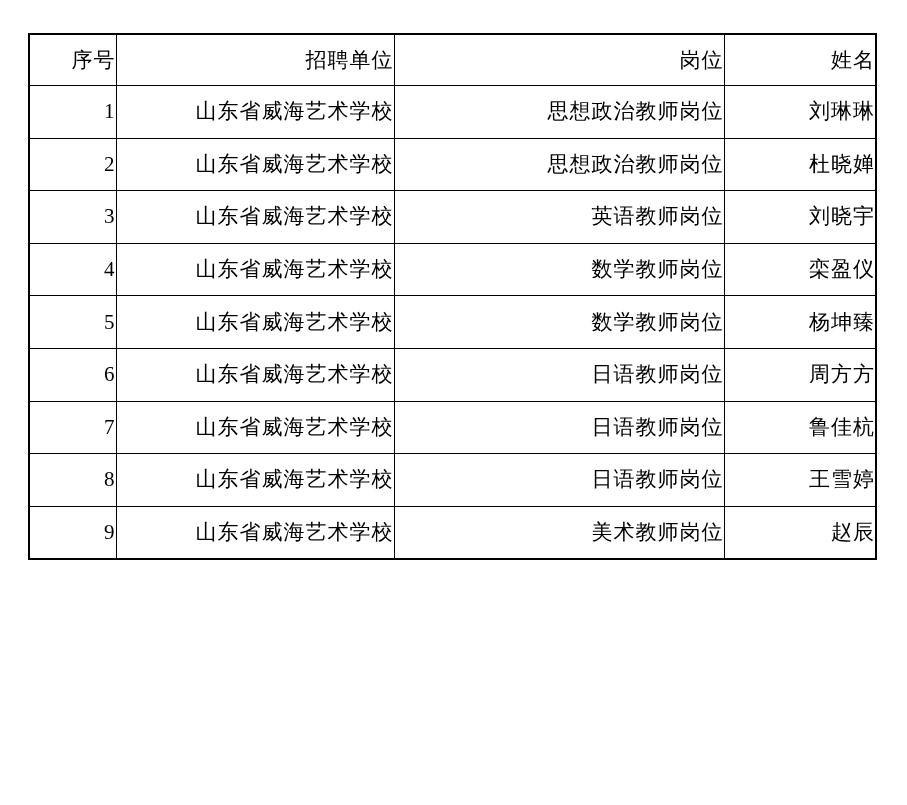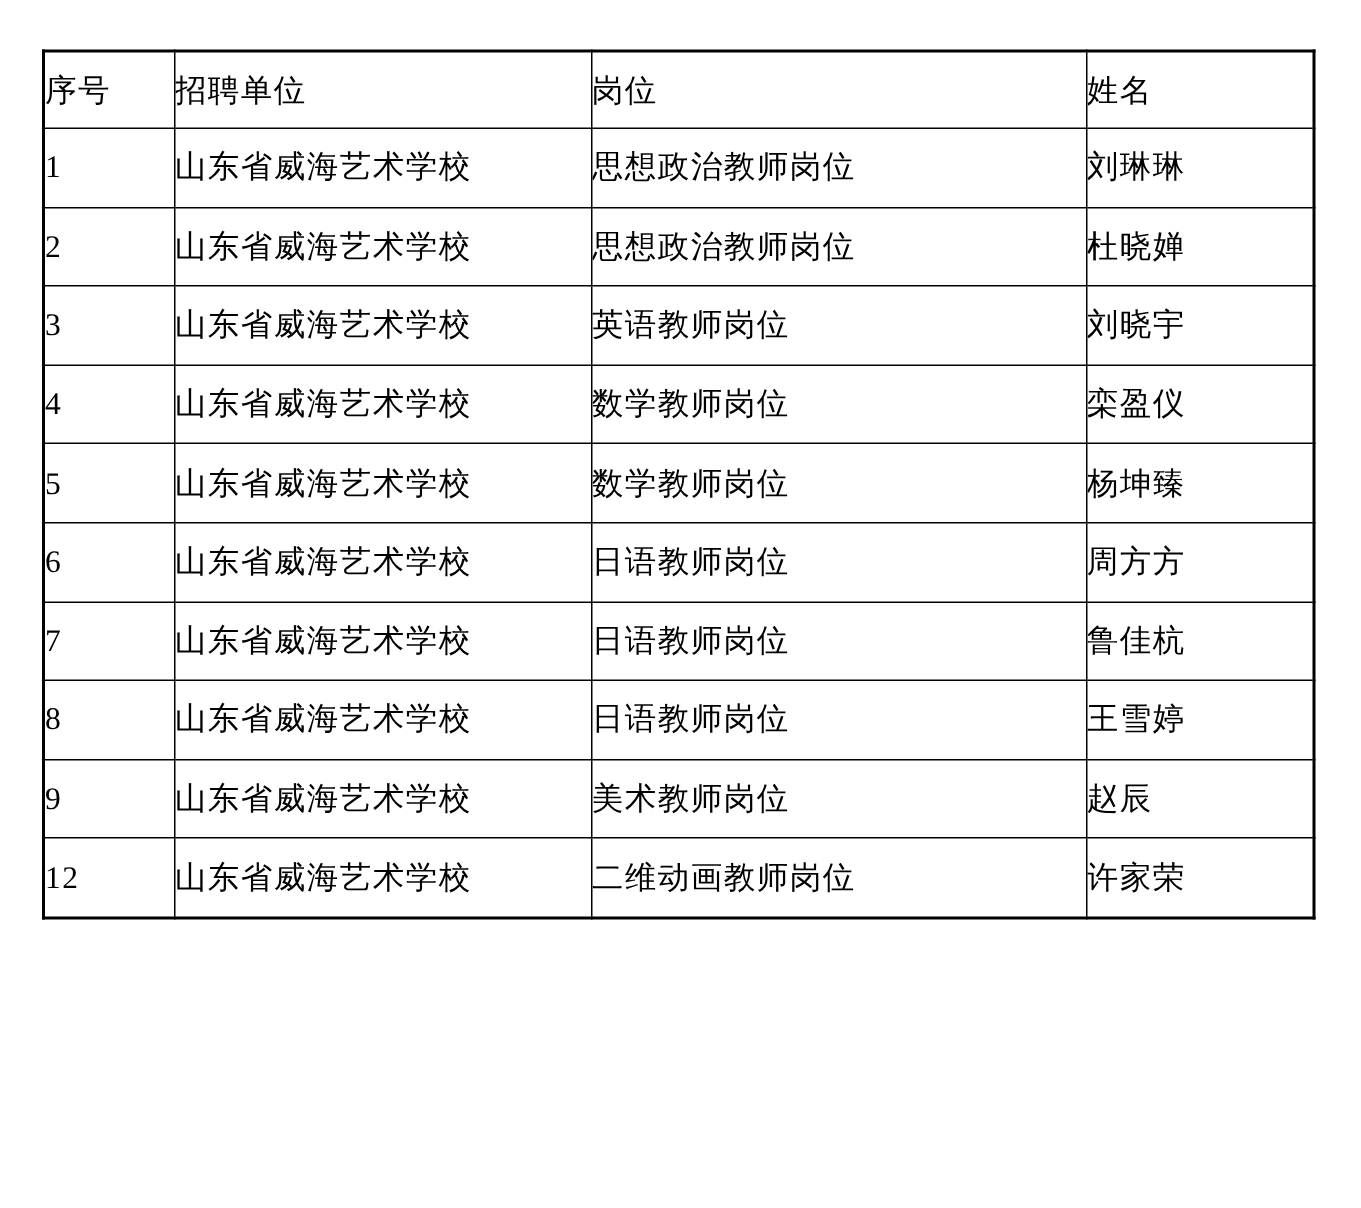--- a/index.html
+++ b/index.html
@@ -25,21 +25,21 @@
     width: 847px;
     border-collapse: collapse;
     table-layout: fixed;
     border: 2px solid #000000;
     font-size: 21px;
     line-height: 1;
   }
   table.roster th,
   table.roster td {
     border: 1px solid #000000;
-    text-align: left;
+    text-align: right;
     vertical-align: middle;
     font-weight: normal;
     padding: 0;
     overflow: hidden;
     white-space: nowrap;
     margin-top: 48px;
   }
   table.roster thead th { height: 50px; letter-spacing: 1px; }
   table.roster tbody td { height: 51.6px; letter-spacing: 1px; }
   col.c-no   { width: 87px;  }
@@ -114,21 +114,15 @@
         <td>山东省威海艺术学校</td>
         <td>日语教师岗位</td>
         <td>王雪婷</td>
       </tr>
       <tr>
         <td>9</td>
         <td>山东省威海艺术学校</td>
         <td>美术教师岗位</td>
         <td>赵辰</td>
       </tr>
-      <tr>
-        <td>12</td>
-        <td>山东省威海艺术学校</td>
-        <td>二维动画教师岗位</td>
-        <td>许家荣</td>
-      </tr>
     </tbody>
   </table>
 </div>
 
 </body></html>

